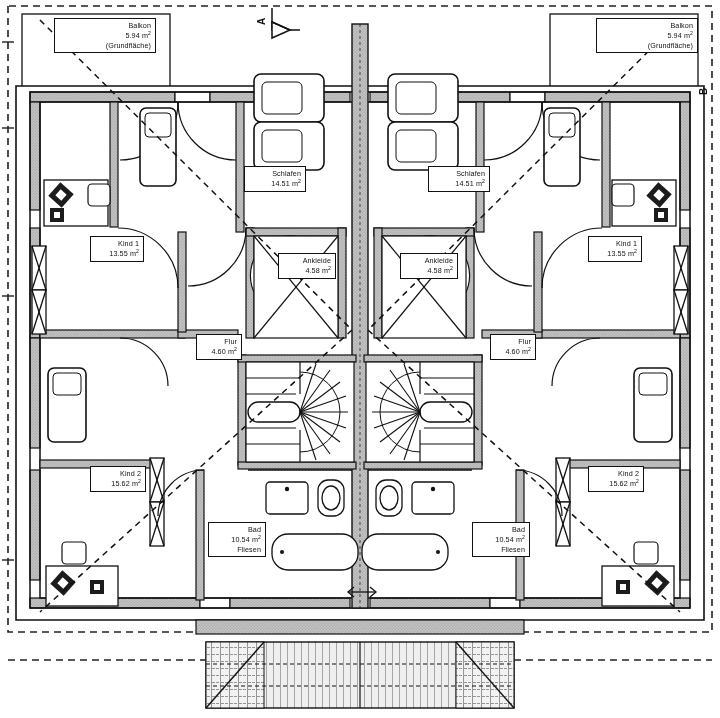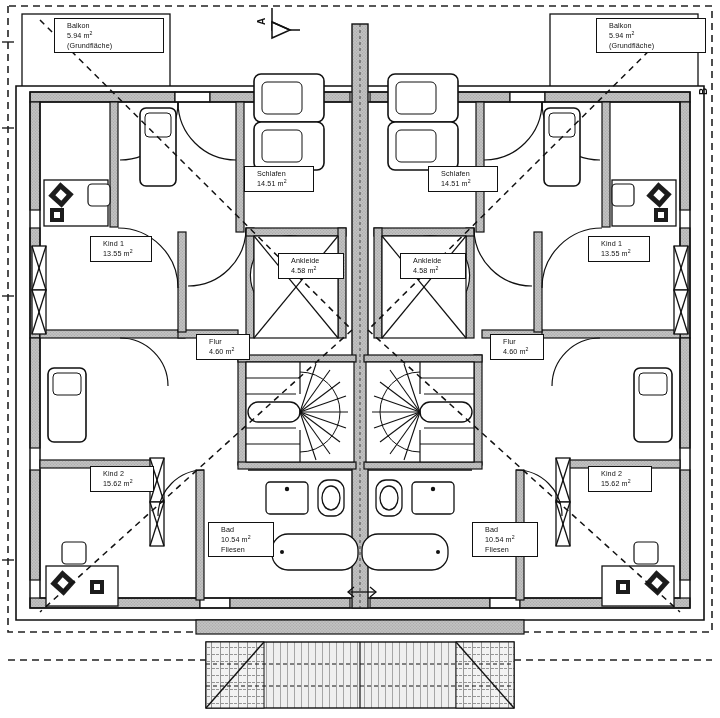--- a/index.html
+++ b/index.html
@@ -1,21 +1,21 @@
 <!DOCTYPE html>
 <html><head>
 <meta charset="utf-8">
 <style>
   html,body{margin:0;padding:0;background:#ffffff;}
   body{font-family:"Liberation Sans",sans-serif;}
   #plan{position:relative;width:720px;height:718px;background:#fff;overflow:hidden;}
   svg{display:block;}
   .roomlabel{position:absolute;border:1px solid #111;background:#fff;
-    font-size:7.2px;line-height:1.28;color:#111;text-align:left;
-    padding:2px 4px 2px 12px;white-space:nowrap;letter-spacing:.1px;}
+    font-size:7.2px;line-height:1.28;color:#111;text-align:right;
+    padding:2px 4px 2px 4px;white-space:nowrap;letter-spacing:.1px;}
   .roomlabel div{display:block;}
   .sup{font-size:5.2px;vertical-align:super;}
   .secmark{position:absolute;font-size:10px;font-weight:bold;color:#111;}
 </style>
 </head>
 <body>
 
 <div id="plan">
 
 <svg width="720" height="718" viewBox="0 0 720 718">

